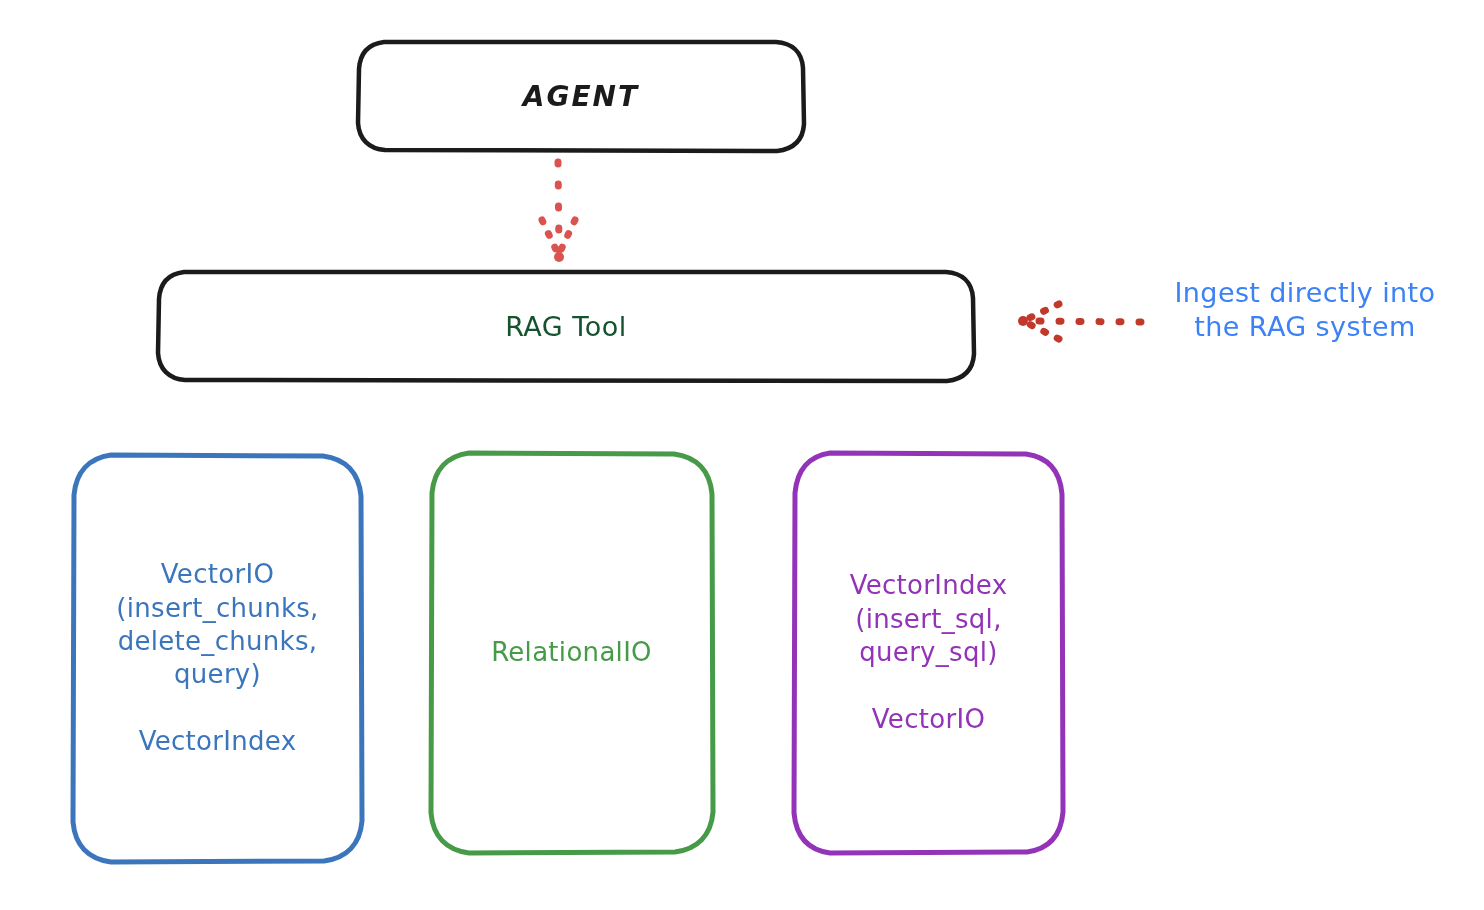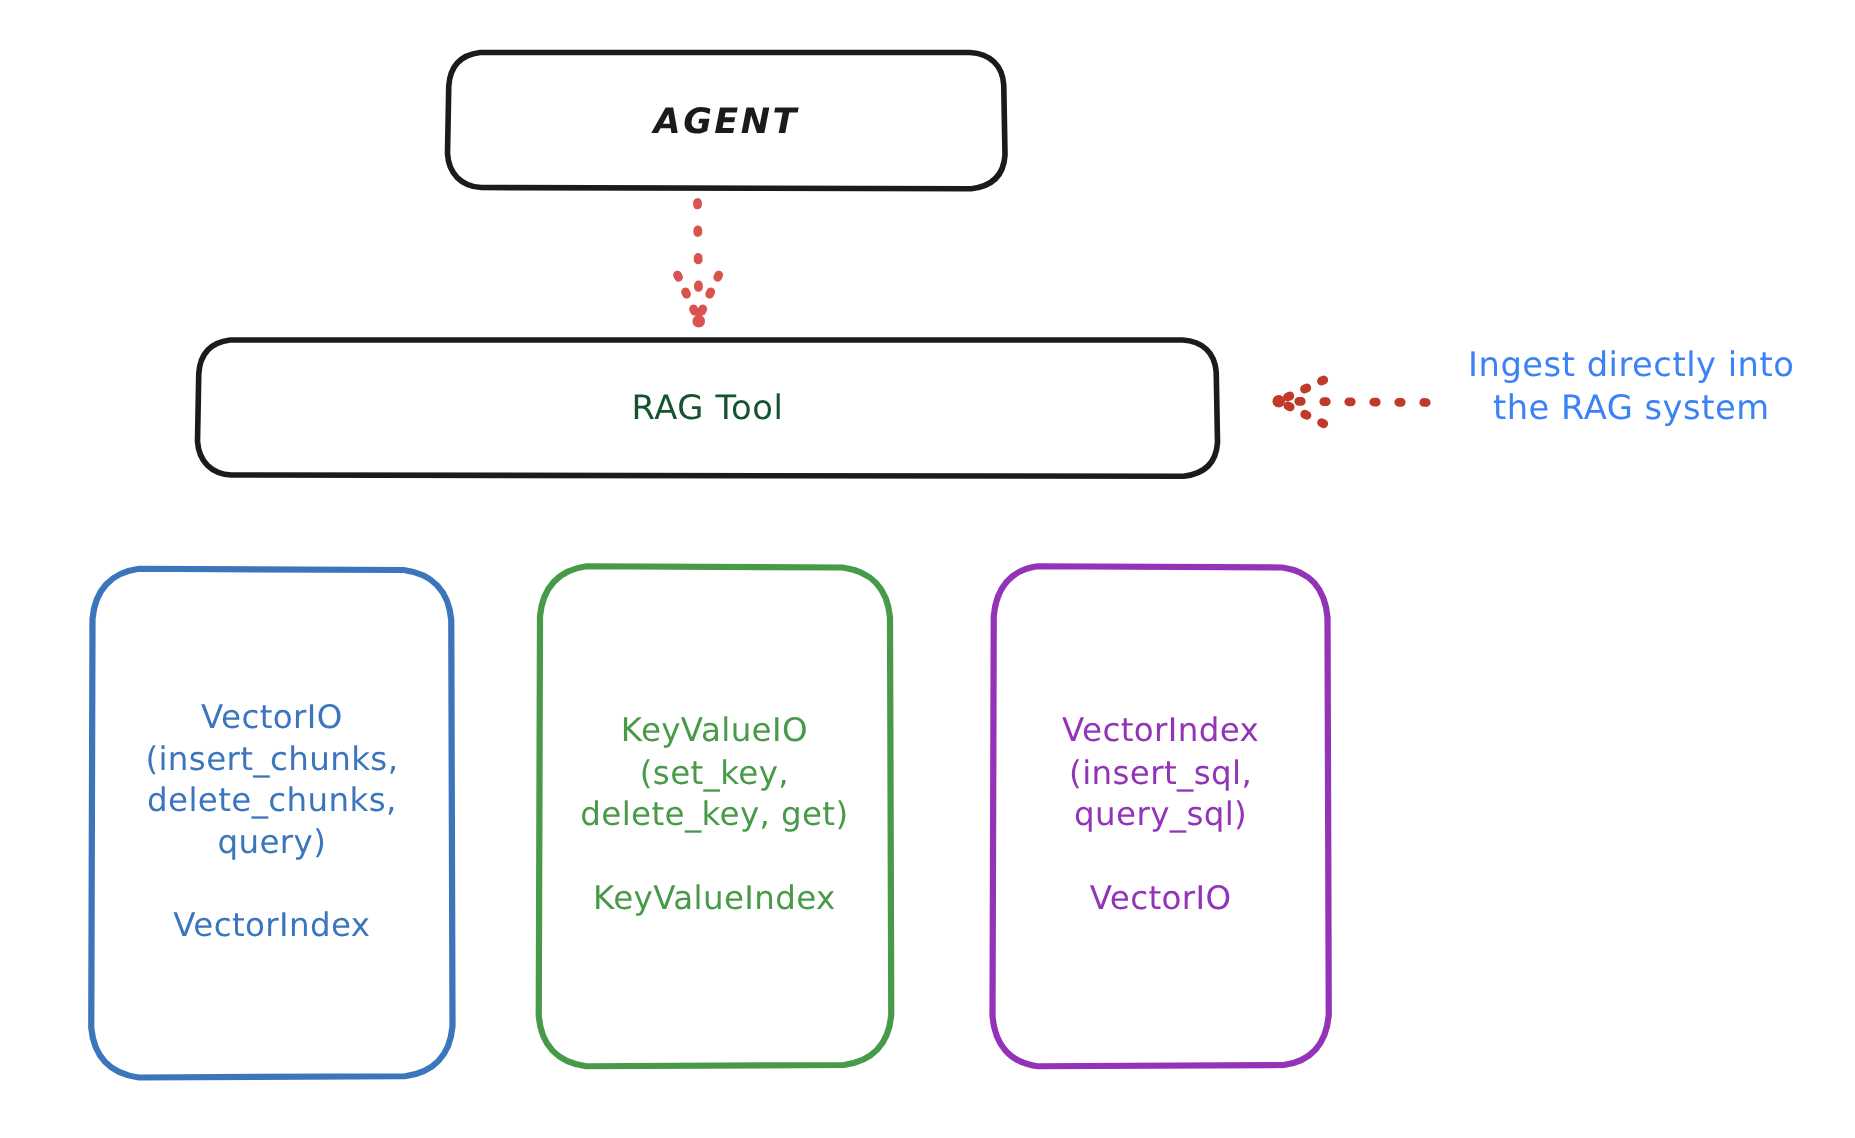--- a/index.html
+++ b/index.html
@@ -183,24 +183,21 @@
 (insert_chunks,
 delete_chunks,
 query)</div>
     <div class="label secondary">VectorIndex</div>
   </div>
 
   <div class="node leaf green" id="key-value-io-node">
     <svg class="node-svg" viewBox="0 0 289 408" preserveAspectRatio="none">
       <path d="M42,4 C20,7 7,21 5,44 L4,364 C6,387 19,401 42,404 L248,403 C271,400 284,386 286,363 L285,45 C283,22 270,8 247,5 Z" fill="#ffffff" stroke="#479a48" stroke-width="5" stroke-linecap="round" stroke-linejoin="round"></path>
     </svg>
-    <div class="label primary">KeyValueIO
-(set_key,
-delete_key, get)</div>
-    <div class="label secondary">KeyValueIndex</div>
+    <div class="label secondary">RelationalIO</div>
   </div>
 
   <div class="node leaf purple" id="relational-io-node">
     <svg class="node-svg" viewBox="0 0 277 408" preserveAspectRatio="none">
       <path d="M40,4 C19,7 7,21 5,44 L4,364 C6,387 18,401 40,404 L237,403 C259,400 271,386 273,363 L272,45 C270,22 258,8 236,5 Z" fill="#ffffff" stroke="#9333b8" stroke-width="5" stroke-linecap="round" stroke-linejoin="round"></path>
     </svg>
     <div class="label primary">VectorIndex
 (insert_sql,
 query_sql)</div>
     <div class="label secondary">VectorIO</div>

